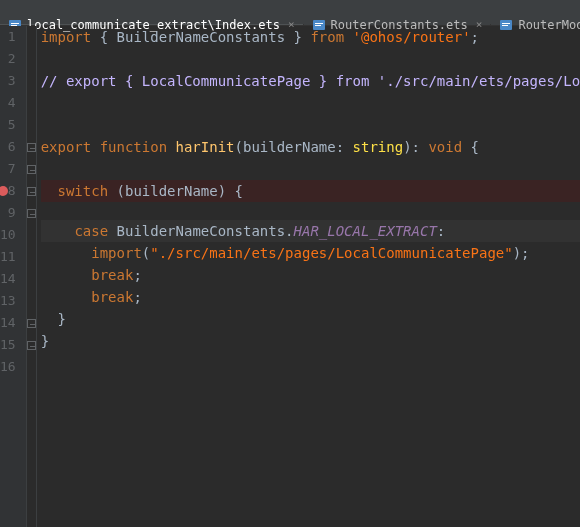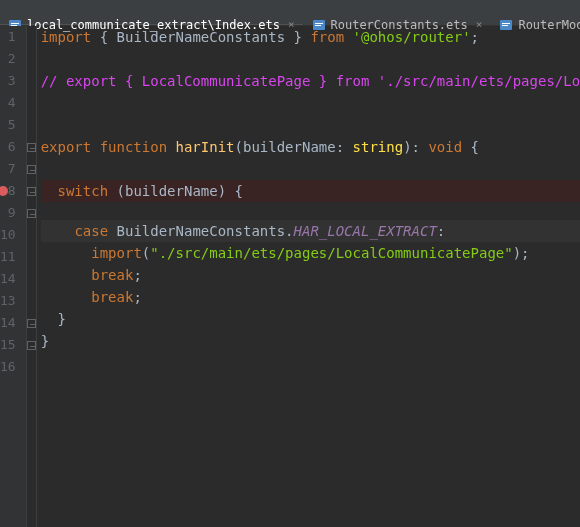--- a/index.html
+++ b/index.html
@@ -72,24 +72,24 @@
     .fold-marker::after {
       content: ''; position: absolute;
       left: 2px; top: 4px; width: 5px; height: 1px;
       background: #606366;
     }
     .code { flex: 1; padding-left: 4px; position: relative; }
     .line { height: 22px; line-height: 22px; white-space: pre; }
     .line.hl-breakpoint { background: #3a2323; }
     .line.hl-current { background: #323232; margin-top: 18px; }
     .kw { color: #cc7832; }
-    .str { color: #84cc16; }
+    .str { color: #f97316; }
     .type { color: #fde047; }
     .fn { color: #ffc66d; text-align: center; }
-    .cmt { color: #d946ef; }
+    .cmt { color: #c4b5fd; }
     .ident { color: #a9b7c6; }
     .prop { color: #9876aa; font-style: italic; }
     .punct { color: #a9b7c6; }
     .param { color: #a9b7c6; }
   </style>
 </head>
 <body>
 
 <div class="tabs">
   <div class="tab active">

